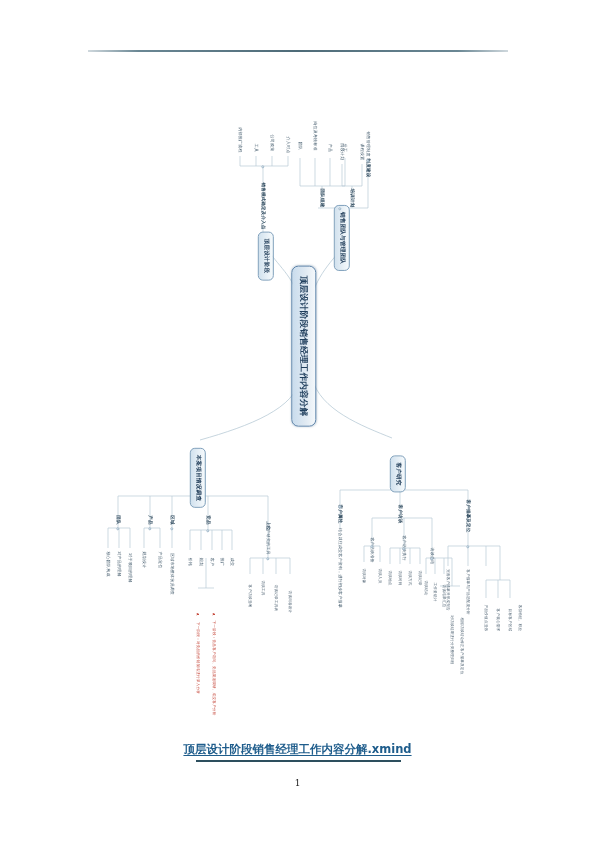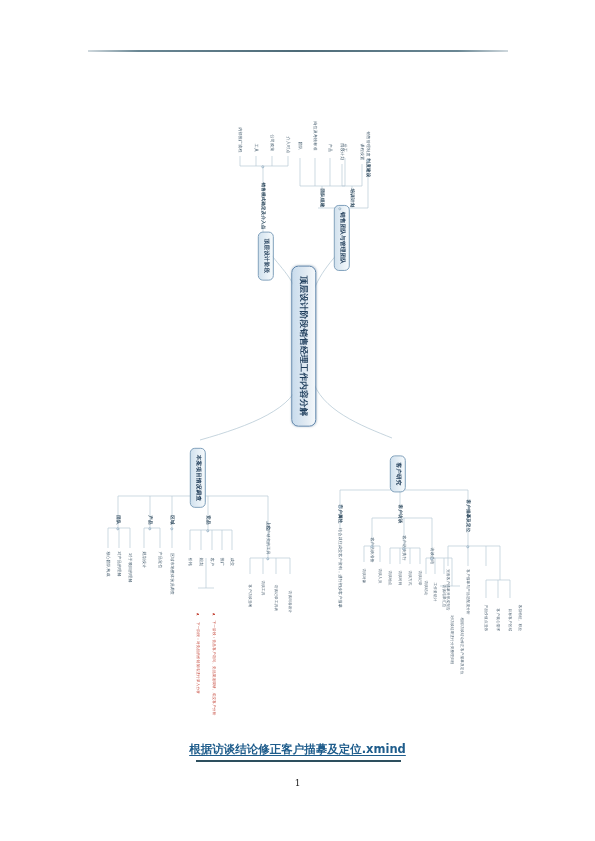--- a/index.html
+++ b/index.html
@@ -368,18 +368,18 @@
     <div class="node rot lvl4" style="left:448px; top:532px;">完善客户描摹并形成报告</div>
     <div class="node rot lvl4" style="left:468px; top:534px;">客户描摹与产品适配度分析</div>
     <div class="node rot lvl4" style="left:486px; top:560px;">产品价值点提炼</div>
     <div class="node rot lvl4" style="left:498px; top:562px;">客户核心需求</div>
     <div class="node rot lvl4" style="left:510px; top:562px;">目标客户区域</div>
     <div class="node rot lvl4" style="left:520px; top:560px;">客群特征、职业</div>
 
   </div>
 
   <div id="doc-title-wrap">
-    <span id="doc-title">根据访谈结论修正客户描摹及定位.xmind</span>
+    <span id="doc-title">顶层设计阶段销售经理工作内容分解.xmind</span>
   </div>
   <div id="footer-rule"></div>
   <div id="page-number">1</div>
 
 </div>
 
 </body></html>

